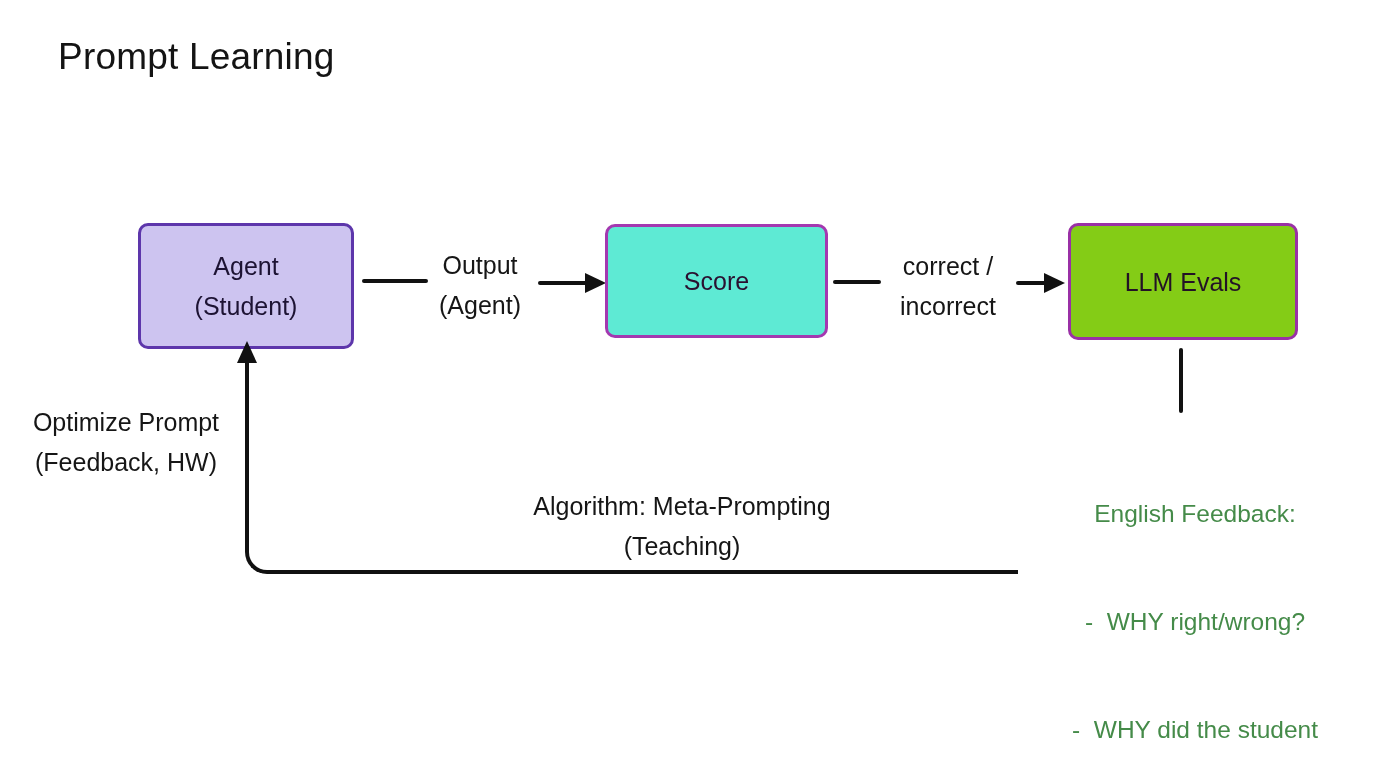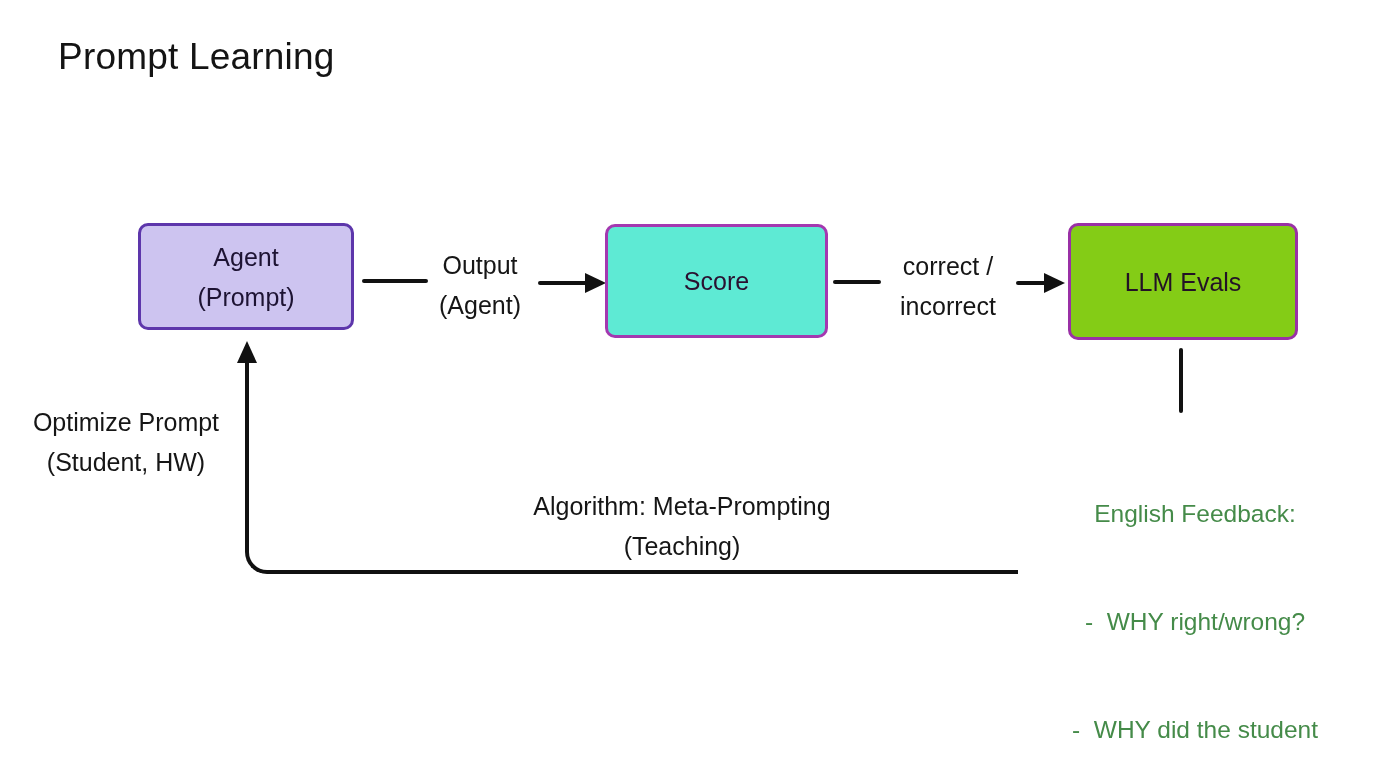--- a/index.html
+++ b/index.html
@@ -13,21 +13,21 @@
     font-size: 37px; font-weight: 500; letter-spacing: 0.2px; color: #141414;
   }
 
   .node {
     position: absolute;
     border-radius: 10px;
     display: flex; flex-direction: column; align-items: center; justify-content: center;
     font-size: 25px; line-height: 40px; font-weight: 500; text-align: center;
   }
   .node-agent {
-    left: 138px; top: 223px; width: 216px; height: 107px;
+    left: 138px; top: 223px; width: 216px; height: 126px;
     background: #cdc4f0; border: 3.5px solid #5d36ab; color: #1d1333;
   }
   .node-score {
     left: 605px; top: 224px; width: 223px; height: 114px;
     background: #5eead4; border: 3.5px solid #a438b0; color: #2a1030;
   }
   .node-evals {
     left: 1068px; top: 223px; width: 230px; height: 117px;
     background: #84cc16; border: 3.5px solid #9a30a6; color: #231226;
   }
@@ -70,21 +70,21 @@
 </style>
 </head>
 <body>
 
 <div class="canvas">
 
   <div class="title">Prompt Learning</div>
 
   <div class="node node-agent">
     <div>Agent</div>
-    <div>(Prompt)</div>
+    <div>(Student)</div>
   </div>
 
   <div class="hline" style="left: 362px; top: 279px; width: 66px;"></div>
 
   <div class="edge-label label-output">
     <div>Output</div>
     <div>(Agent)</div>
   </div>
 
   <div class="hline" style="left: 538px; top: 281px; width: 50px;"></div>
@@ -117,21 +117,21 @@
     
     
     
   </div>
 
   <div class="feedback-path"></div>
   <div class="arrowhead-up" style="left: 237px; top: 341px;"></div>
 
   <div class="edge-label label-optimize">
     <div>Optimize Prompt</div>
-    <div>(Student, HW)</div>
+    <div>(Feedback, HW)</div>
   </div>
 
   <div class="edge-label label-algorithm">
     <div>Algorithm: Meta-Prompting</div>
     <div>(Teaching)</div>
   </div>
 
 </div>
 
 </body></html>

